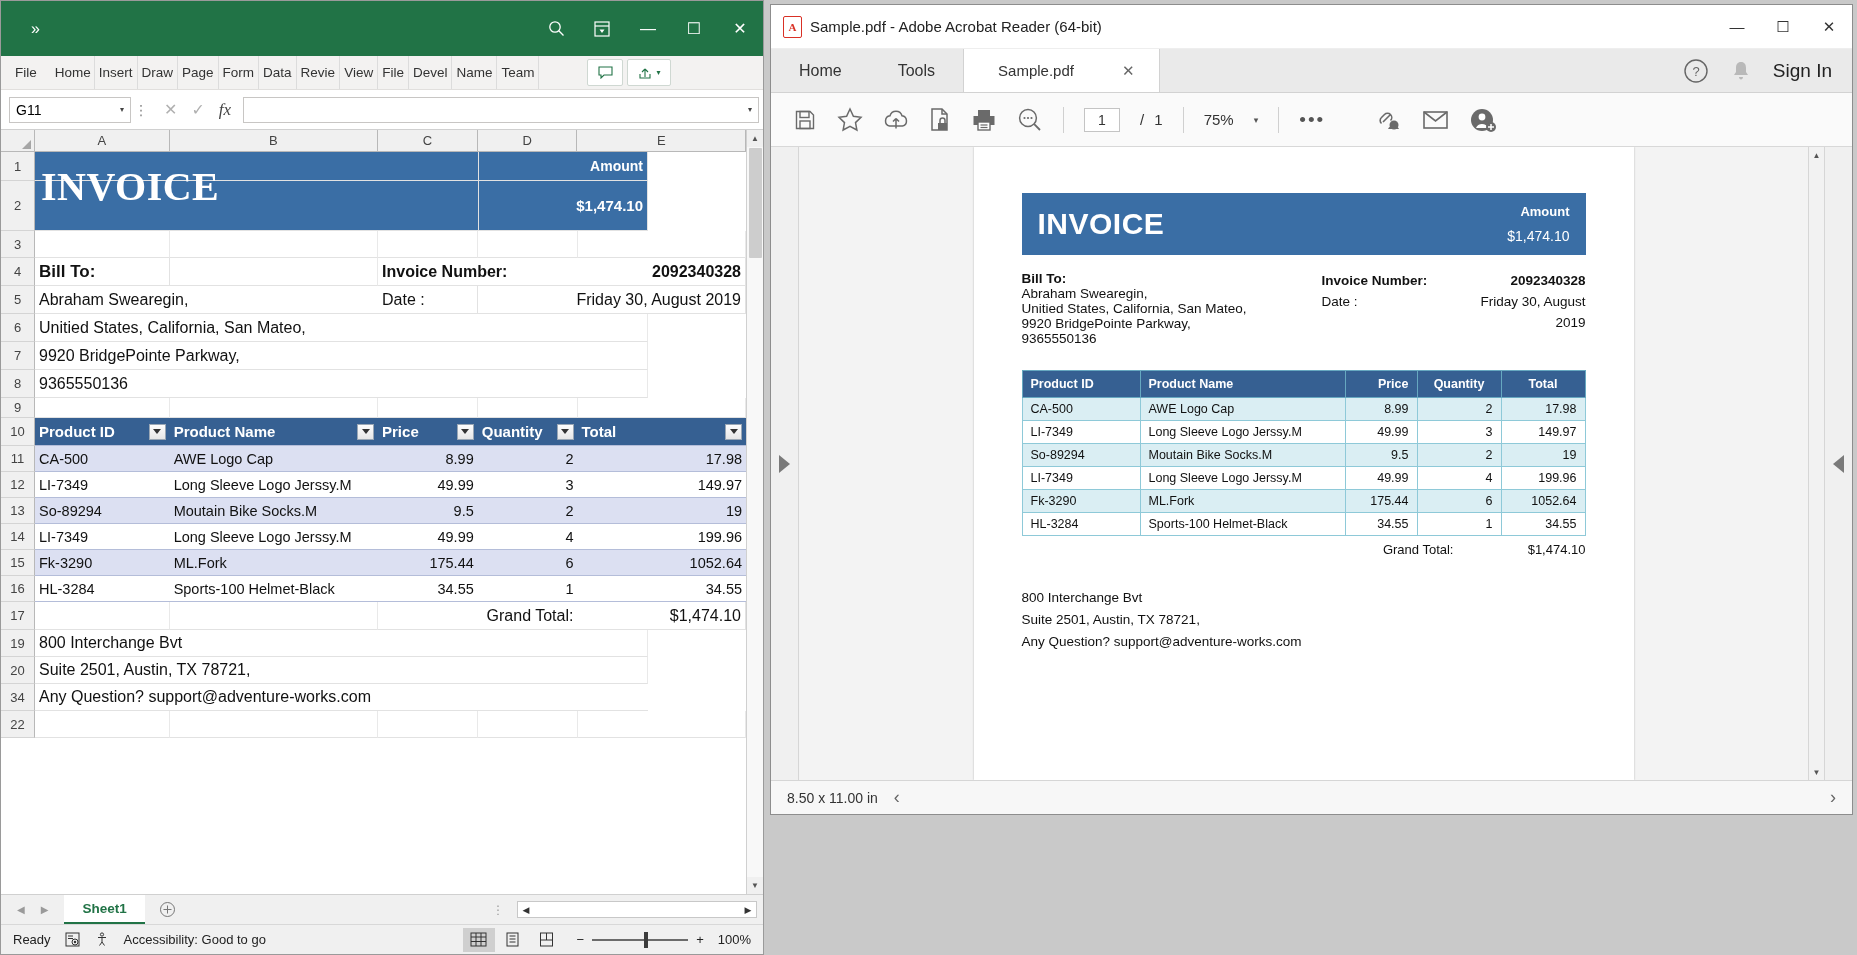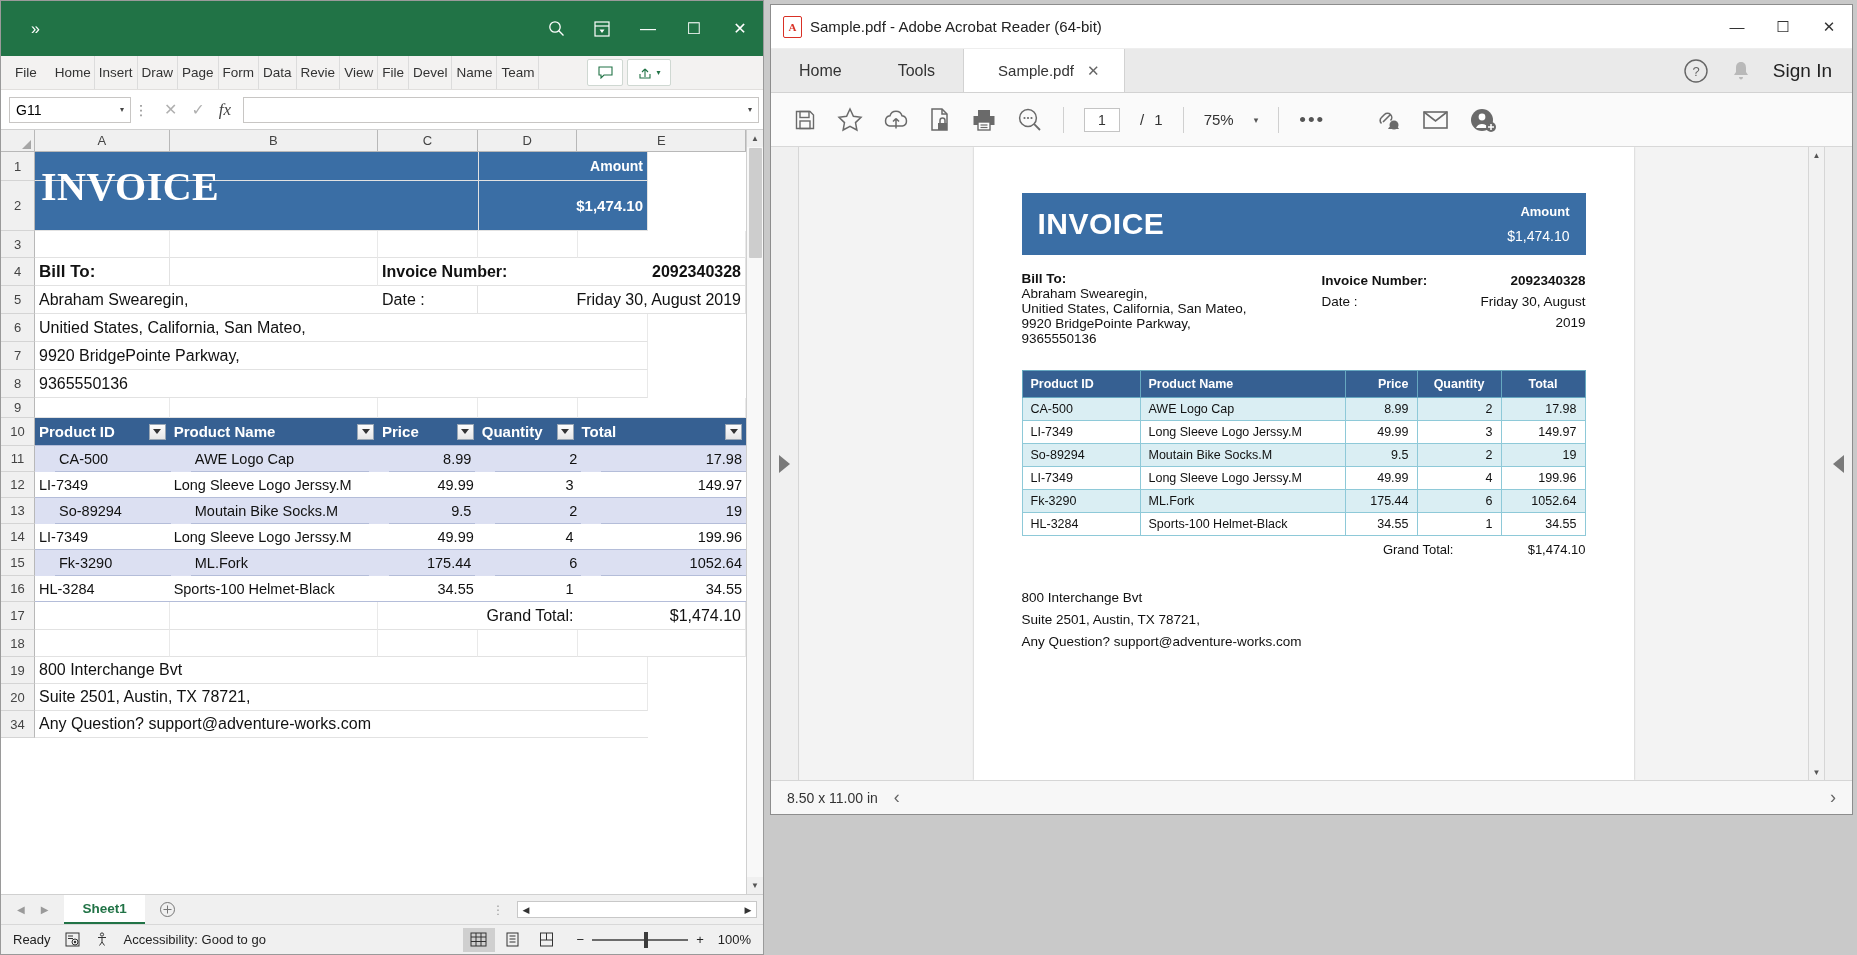--- a/index.html
+++ b/index.html
@@ -114,21 +114,21 @@
   .tbl-head { background: #366092; color: #fff; font-weight: 700; font-size: 15px; }
   .filt {
     width: 17px; height: 16px; background: linear-gradient(#fdfdfd,#e6e6e6);
     border: 1px solid #9aa7b5; display: inline-flex; align-items: center;
     justify-content: center; margin-left: auto; flex: none;
   }
   .filt::after {
     content:""; border-left: 4px solid transparent; border-right: 4px solid transparent;
     border-top: 5px solid #333;
   }
-  .row-a { background: #dce0f2; gap: 20px; }
+  .row-a { background: #dce0f2; }
   .row-b { background: #ffffff; }
   .tbl-cell { border-bottom: 1px solid #b4bdd9; border-right: none; }
 
   .vscroll {
     width: 17px; background: #f0f0f0; border-left: 1px solid #d0d0d0;
     display:flex; flex-direction:column; align-items:center;
   }
   .vscroll .sbtn { width:17px;height:17px; display:flex;align-items:center;justify-content:center;
      font-size:8px;color:#555;background:#f0f0f0;}
   .vscroll .strack { flex:1; width:17px; background:#f8f8f8;}
@@ -181,21 +181,21 @@
   .acro-title .t-btns .b {
     width: 46px; display:flex;align-items:center;justify-content:center; color:#333; font-size:15px;
   }
   .acro-tabs {
     height: 44px; background: #eaeaea; display:flex; align-items:stretch; font-size: 16px; color:#333;
     border-bottom: 1px solid #d2d2d2;
   }
   .acro-tabs .atab { display:flex; align-items:center; padding: 0 28px; }
   .acro-tabs .atab.doc {
     background:#fff; border-left:1px solid #d2d2d2; border-right:1px solid #d2d2d2;
-    padding: 0 24px 0 34px; gap: 13px; font-size:15px;
+    padding: 0 24px 0 34px; gap: 48px; font-size:15px;
   }
   .acro-tabs .atab.doc .x { color:#666; font-size:15px; }
   .acro-tabs .tright { margin-left:auto; display:flex; align-items:center; gap: 22px; padding-right: 20px;}
   .acro-tabs .signin { font-size:19px; color:#222; }
 
   .acro-toolbar {
     height: 54px; background: #fafafa; border-bottom: 1px solid #d8d8d8;
     display:flex; align-items:center; padding-left: 22px; gap: 20px;
   }
   .acro-toolbar .tsep { width:1px; height:26px; background:#d0d0d0; }
@@ -487,46 +487,46 @@
           </div>
 
           <div class="xrow">
             <div class="row-head" style="height:28px">17</div>
             <div class="xcell blank" style="width:135px;height:28px"></div>
             <div class="xcell blank" style="width:209px;height:28px"></div>
             <div class="xcell" style="width:200px;height:28px;justify-content:flex-end;font-size:16px;border-right:none">Grand Total:</div>
             <div class="xcell num" style="width:169px;height:28px;font-size:16px">$1,474.10</div>
           </div>
 
-          <div class="xrow">
-            <div class="row-head" style="height:27px">18</div>
+
+          <div class="xrow">
+            <div class="row-head" style="height:27px">19</div>
+            <div class="xcell" style="width:444px;height:27px;border-right:none;font-size:16px">800 Interchange Bvt</div>
+            <div class="xcell blank" style="width:169px;height:27px"></div>
+          </div>
+
+          <div class="xrow">
+            <div class="row-head" style="height:27px">20</div>
+            <div class="xcell" style="width:444px;height:27px;border-right:none;font-size:16px">Suite 2501, Austin, TX 78721,</div>
+            <div class="xcell blank" style="width:169px;height:27px"></div>
+          </div>
+
+          <div class="xrow">
+            <div class="row-head" style="height:27px">34</div>
+            <div class="xcell" style="width:613px;height:27px;border-right:none;font-size:16px">Any Question? support@adventure-works.com</div>
+          </div>
+
+          <div class="xrow">
+            <div class="row-head" style="height:27px">22</div>
             <div class="xcell blank" style="width:135px;height:27px"></div>
             <div class="xcell blank" style="width:209px;height:27px"></div>
             <div class="xcell blank" style="width:100px;height:27px"></div>
             <div class="xcell blank" style="width:100px;height:27px"></div>
             <div class="xcell blank" style="width:169px;height:27px"></div>
           </div>
-
-          <div class="xrow">
-            <div class="row-head" style="height:27px">19</div>
-            <div class="xcell" style="width:444px;height:27px;border-right:none;font-size:16px">800 Interchange Bvt</div>
-            <div class="xcell blank" style="width:169px;height:27px"></div>
-          </div>
-
-          <div class="xrow">
-            <div class="row-head" style="height:27px">20</div>
-            <div class="xcell" style="width:444px;height:27px;border-right:none;font-size:16px">Suite 2501, Austin, TX 78721,</div>
-            <div class="xcell blank" style="width:169px;height:27px"></div>
-          </div>
-
-          <div class="xrow">
-            <div class="row-head" style="height:27px">34</div>
-            <div class="xcell" style="width:613px;height:27px;border-right:none;font-size:16px">Any Question? support@adventure-works.com</div>
-          </div>
-
         </div>
       </div>
 
       <div class="vscroll">
         <div class="sbtn">▲</div>
         <div class="strack">
           <div class="sthumb" style="height:110px"></div>
         </div>
         <div class="sbtn">▼</div>
       </div>

